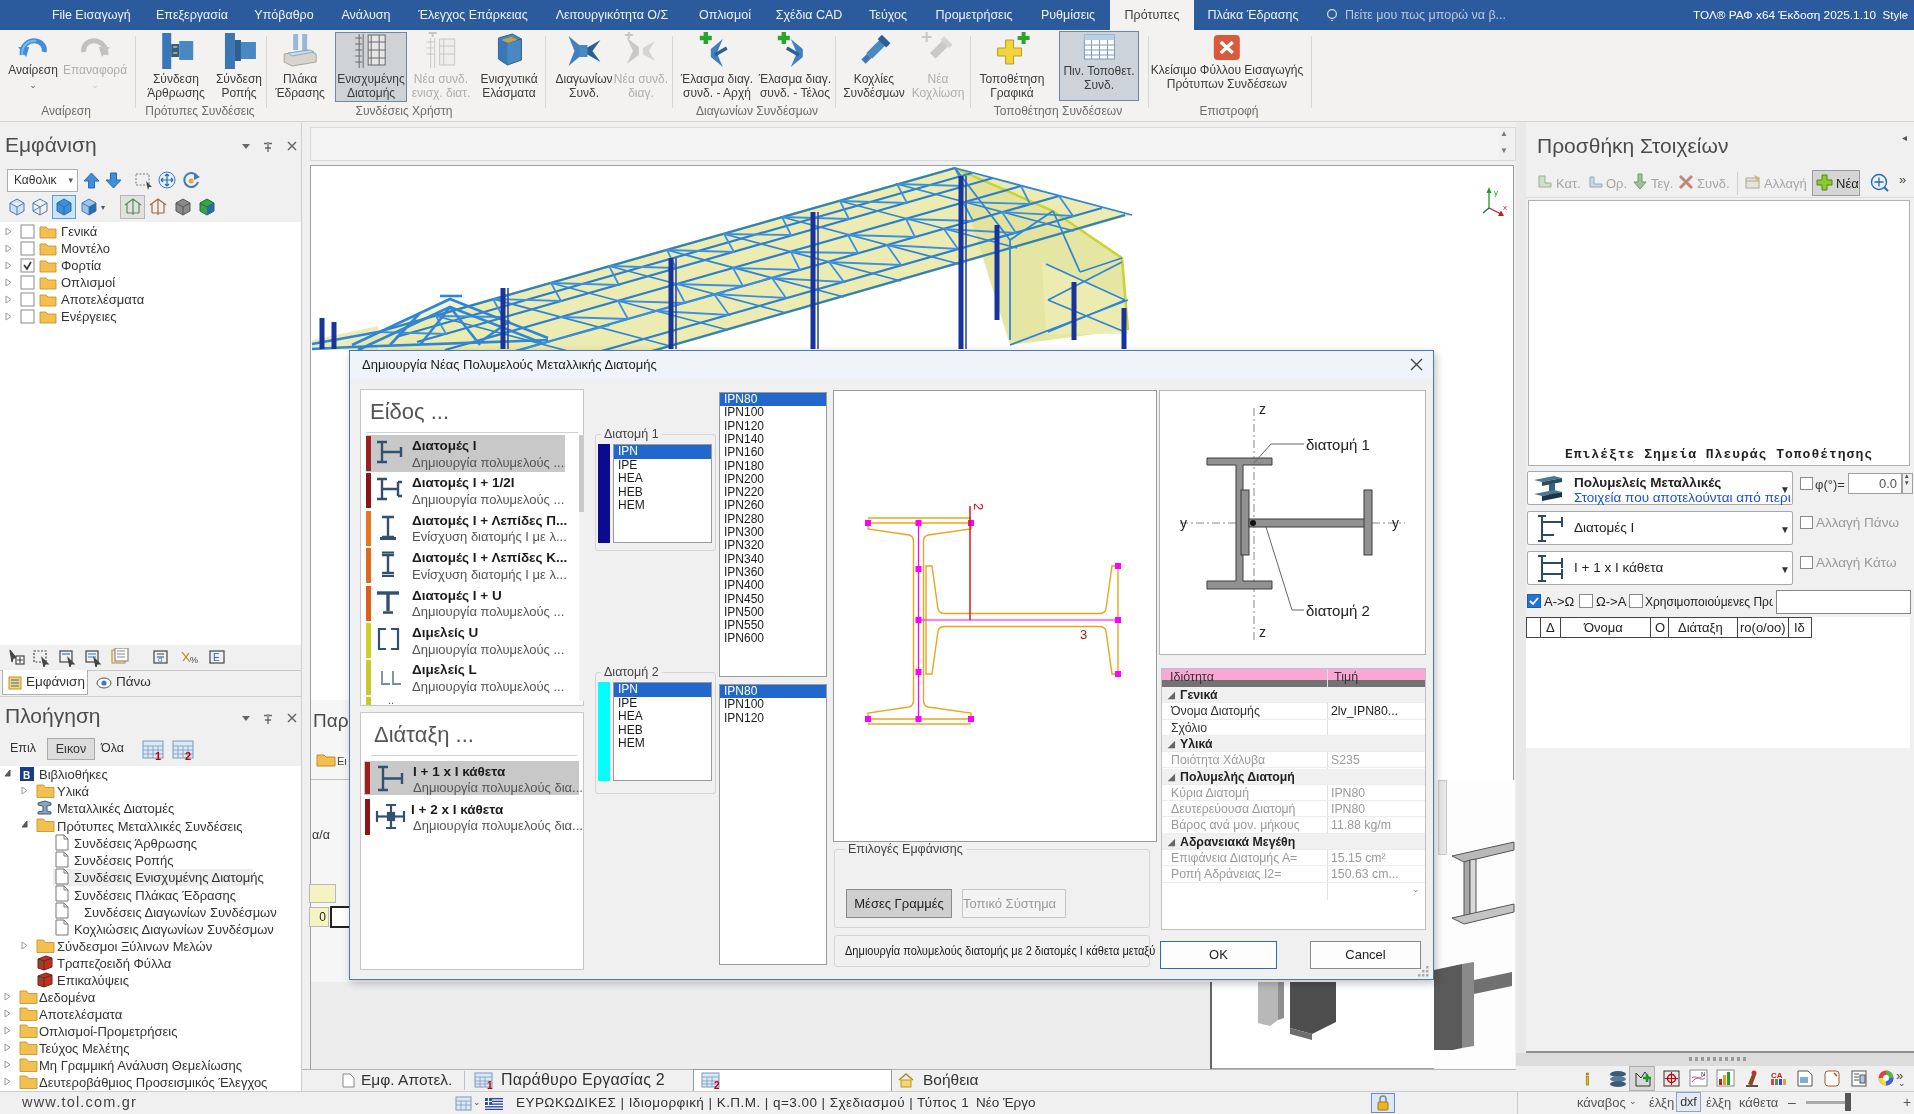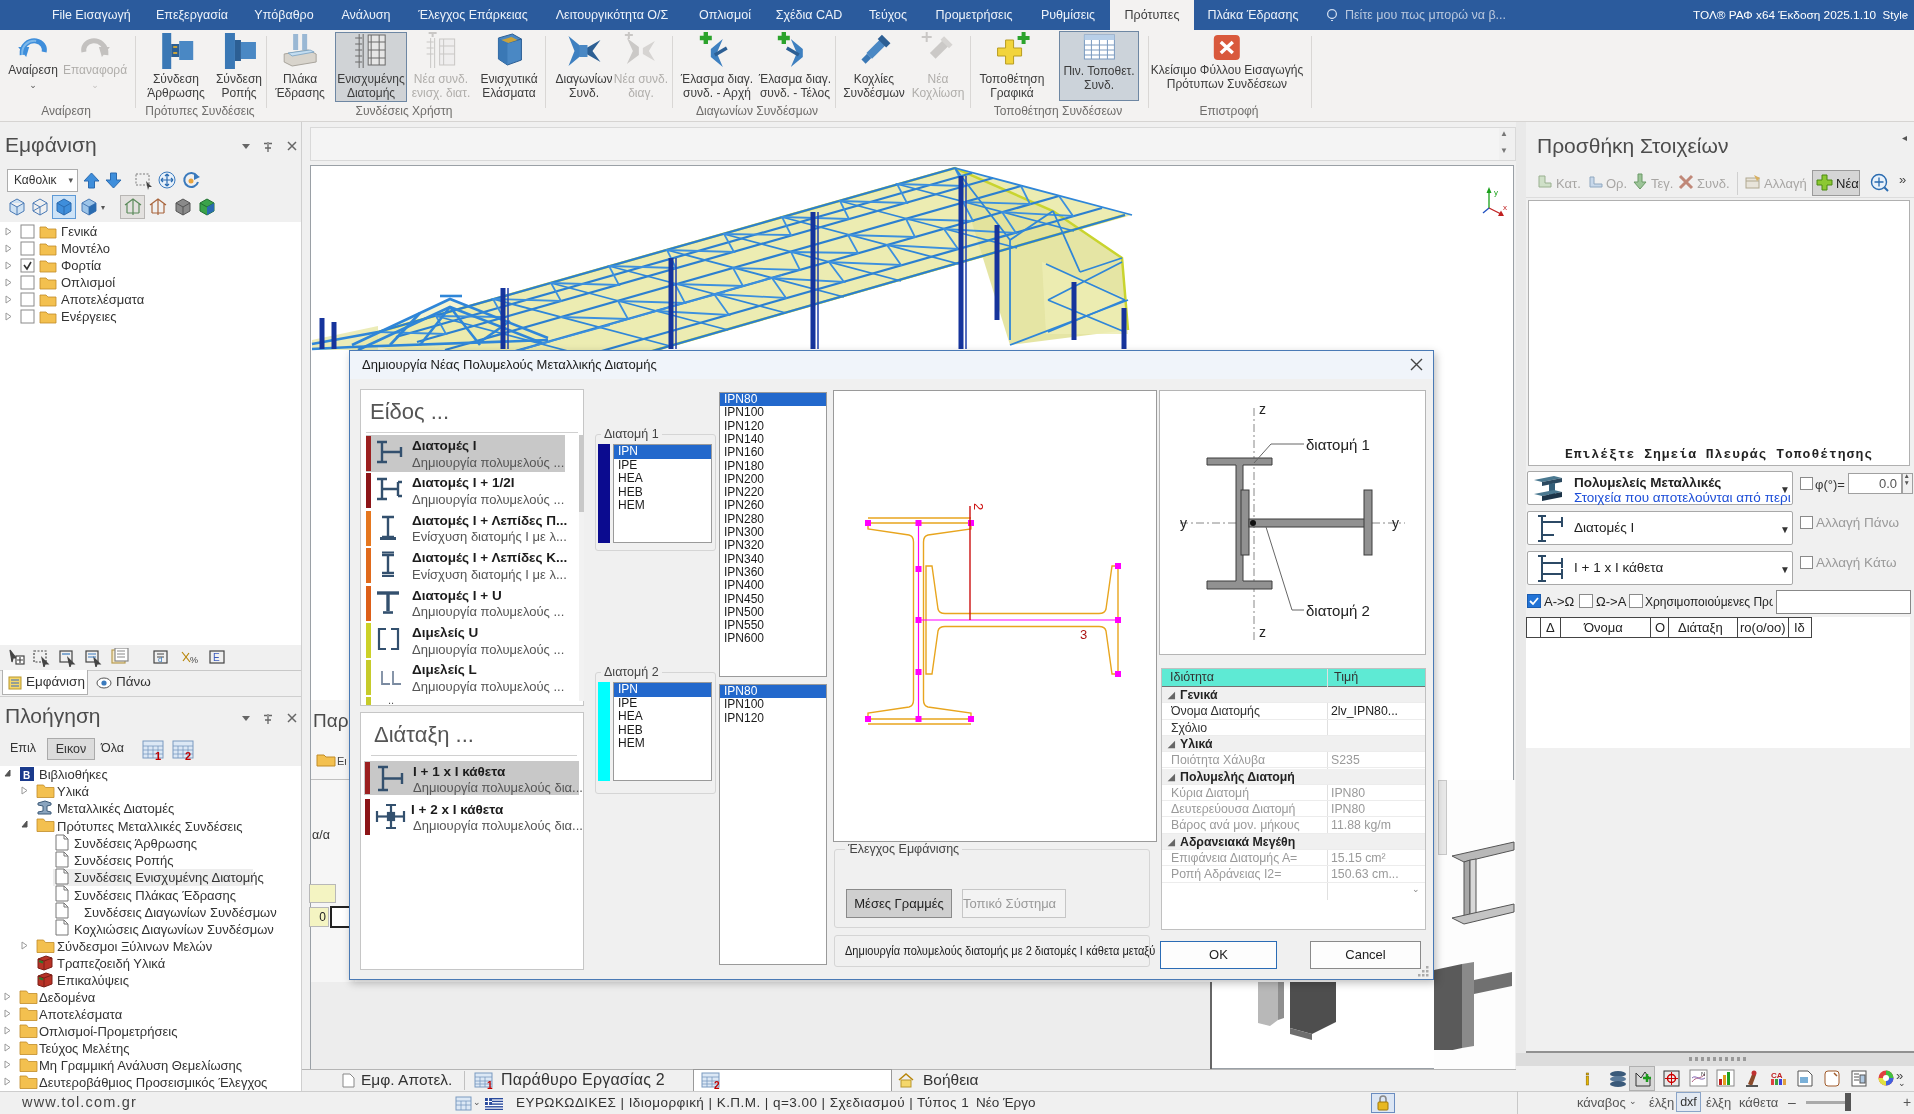--- a/index.html
+++ b/index.html
@@ -448,21 +448,21 @@
  <div class="ab tree-lbl" style="left:57px;top:784px">Υλικά</div>
  <div class="ab tree-lbl" style="left:57px;top:801px">Μεταλλικές Διατομές</div>
  <div class="ab tree-lbl" style="left:57px;top:818.5px">Πρότυπες Μεταλλικές Συνδέσεις</div>
  <div class="ab tree-lbl" style="left:74px;top:835.5px">Συνδέσεις Άρθρωσης</div>
  <div class="ab tree-lbl" style="left:74px;top:853px">Συνδέσεις Ροπής</div>
  <div class="ab tree-lbl" style="left:74px;top:870px">Συνδέσεις Ενισχυμένης Διατομής</div>
  <div class="ab tree-lbl" style="left:74px;top:887.5px">Συνδέσεις Πλάκας Έδρασης</div>
  <div class="ab tree-lbl" style="left:84px;top:904.5px">Συνδέσεις Διαγωνίων Συνδέσμων</div>
  <div class="ab tree-lbl" style="left:74px;top:921.5px">Κοχλιώσεις Διαγωνίων Συνδέσμων</div>
  <div class="ab tree-lbl" style="left:57px;top:938.5px">Σύνδεσμοι Ξύλινων Μελών</div>
- <div class="ab tree-lbl" style="left:57px;top:955.5px">Τραπεζοειδή Υλικά</div>
+ <div class="ab tree-lbl" style="left:57px;top:955.5px">Τραπεζοειδή Φύλλα</div>
  <div class="ab tree-lbl" style="left:57px;top:972.5px">Επικαλύψεις</div>
  <div class="ab tree-lbl" style="left:39px;top:989.5px">Δεδομένα</div>
  <div class="ab tree-lbl" style="left:39px;top:1006.5px">Αποτελέσματα</div>
  <div class="ab tree-lbl" style="left:39px;top:1023.5px">Οπλισμοί-Προμετρήσεις</div>
  <div class="ab tree-lbl" style="left:39px;top:1040.5px">Τεύχος Μελέτης</div>
  <div class="ab tree-lbl" style="left:39px;top:1057.5px">Μη Γραμμική Ανάλυση Θεμελίωσης</div>
  <div class="ab tree-lbl" style="left:39px;top:1074.5px">Δευτεροβάθμιος Προσεισμικός Έλεγχος</div>
 </div>
 
 <div id="center">
@@ -999,21 +999,21 @@
           <rect x="1115" y="617" width="6" height="6"></rect>
           <rect x="1115" y="671" width="6" height="6"></rect>
    </g>
    <path d="M970,506 L970,620" stroke="#cc1111" stroke-width="1.4"></path>
    <text x="974" y="503" font-size="13" fill="#cc1111" transform="rotate(90 974 503)">2</text>
    <text x="1080" y="639" font-size="13" fill="#aa1111">3</text>
   </g>
  </svg>
 
  <div class="ab" style="left:834px;top:849px;width:316px;height:79px;border:1px solid #d5d5d5;border-radius:3px"></div>
- <div class="ab" style="left:845px;top:842px;font-size:12.5px;color:#444;background:#f0f0f0;padding:0 3px">Έλεγχος Εμφάνισης</div>
+ <div class="ab" style="left:845px;top:842px;font-size:12.5px;color:#444;background:#f0f0f0;padding:0 3px">Επιλογές Εμφάνισης</div>
  <div class="ab" style="left:846px;top:889px;width:106px;height:29px;background:#cfcfcf;border:1px solid #8a8a8a;text-align:center;font-size:13px;color:#222;line-height:27px">Μέσες Γραμμές</div>
  <div class="ab" style="left:962px;top:889px;width:104px;height:29px;background:#f3f3f3;border:1px solid #c6c6c6;font-size:13px;color:#9a9a9a;line-height:27px">Τοπικό Σύστημα</div>
 
  <div class="ab" style="left:834px;top:935px;width:316px;height:32px;border:1px solid #d5d5d5;border-radius:3px"></div>
  <div class="ab" style="left:845px;top:944px;font-size:12px;color:#222;white-space:nowrap;transform:scaleX(.92);transform-origin:0 0">Δημιουργία πολυμελούς διατομής με 2 διατομές Ι κάθετα μεταξύ</div>
 
  <div class="ab" style="left:1159px;top:390px;width:267px;height:265px;background:#fff;border:1px solid #b5b5b5"></div>
  <svg class="ab" style="left:1160px;top:391px" width="265" height="263" viewBox="0 0 265 263">
   <g transform="translate(-1160,-391)">
    <g stroke="#888" stroke-width="1" fill="none" stroke-dasharray="8 3 2 3">
@@ -1045,21 +1045,21 @@
  <div class="ab" style="left:1161px;top:668px;width:265px;height:262px;background:#fff;border:1px solid #c0c0c0"></div>
  <div id="propgrid">
   <style>
    .pg-row{position:absolute;left:1162px;width:263px;height:16.3px;font-size:12.3px;line-height:16.3px;border-bottom:1px solid #ececec}
    .pg-row .k{position:absolute;left:9px;white-space:nowrap;overflow:hidden;max-width:153px}
    .pg-row .v{position:absolute;left:169px;white-space:nowrap}
    .pg-grp{background:#f0f0f0;font-weight:bold;color:#222}
    .pg-grp .k{left:18px;max-width:240px}
    .pg-dis{color:#9a9a9a}
   </style>
-  <div class="ab" style="left:1162px;top:669px;width:263px;height:18px;background:#5eead4;border-bottom:1px solid #737373;font-size:12.5px;color:#333">
+  <div class="ab" style="left:1162px;top:669px;width:263px;height:18px;background:#f9a8d4;border-bottom:7px solid #737373;font-size:12.5px;color:#333">
         <span style="position:absolute;left:8px;top:1px">Ιδιότητα</span>
         <span style="position:absolute;left:172px;top:1px">Τιμή</span>
       </div>
   <div class="ab" style="left:1327px;top:669px;width:1px;height:231px;background:#e0e0e0"></div>
   <div class="pg-row pg-grp" style="top:687px">
         <span style="position:absolute;left:6px;top:0;font-size:9px;color:#666">◢</span>
         <span class="k">Γενικά</span>
       </div>
   <div class="pg-row" style="top:703.3px;color:#333">
         <span class="k">Όνομα Διατομής</span>

